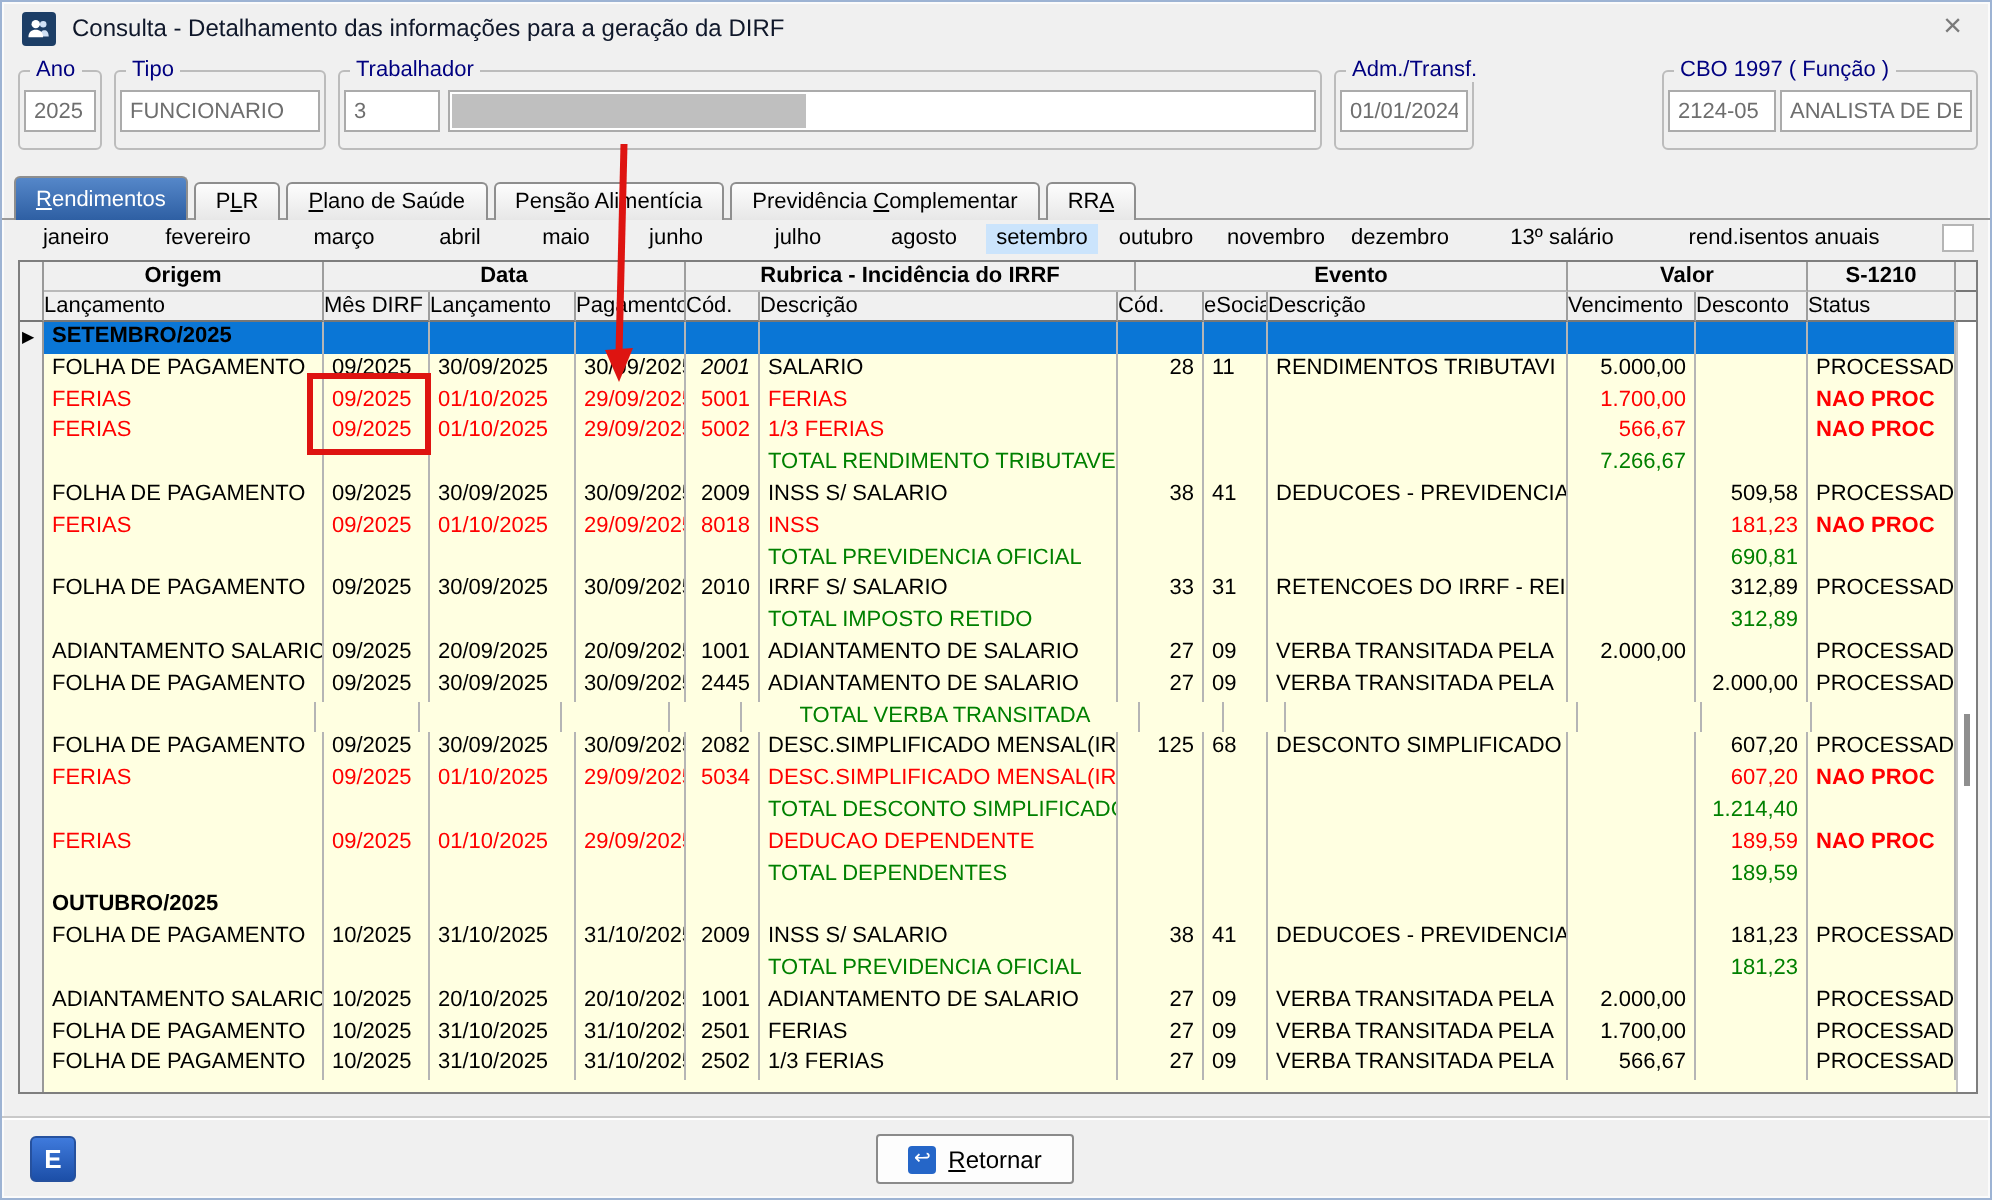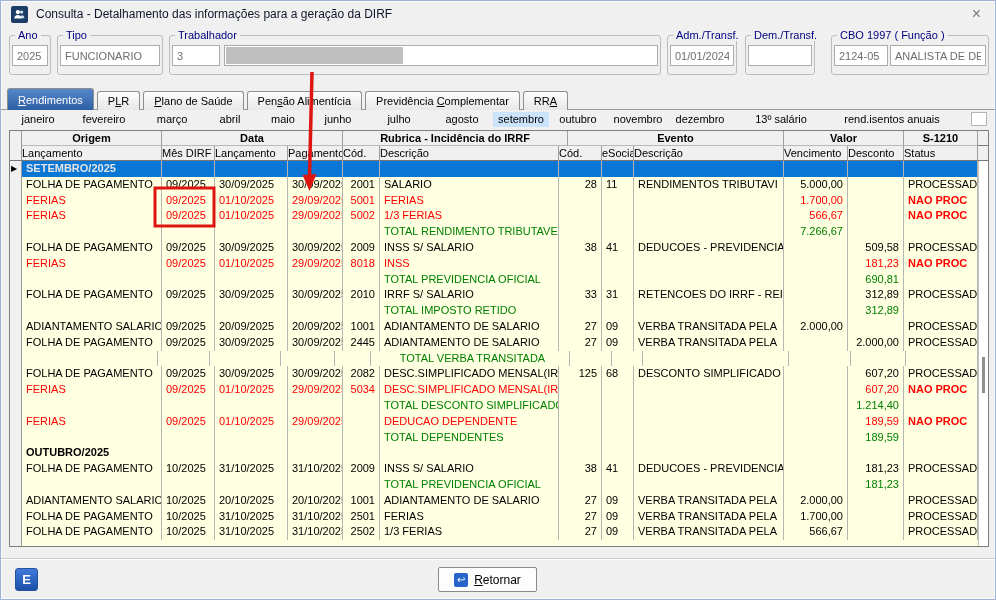--- a/index.html
+++ b/index.html
@@ -40,21 +40,21 @@
   .marker{position:absolute;left:1px;top:3px;font-size:8px;color:#000;}
   .rows{position:absolute;left:12px;top:30px;width:956px;}
   .row{display:flex;height:15.8px;}
   .cell{border-right:1px solid #B5B5B5;font-size:11px;line-height:15.6px;white-space:nowrap;overflow:hidden;}
   .cell.al{padding-left:4px;text-align:left;}
   .cell.ar{padding-right:4px;text-align:right;}
   .row.t-normal{color:#000;}
   .row.t-pending{color:var(--pending_red,#FF0000);}
   .row.t-pending .cell.status{font-weight:bold;}
   .row.t-total{color:var(--total_green,#008000);}
-  .row.t-month{background:var(--group_row,#0A76D6);color:#e5e5e5;font-weight:bold;}
+  .row.t-month{background:var(--group_row,#0A76D6);color:#000000;font-weight:bold;}
   .row.t-label{color:#000;font-weight:bold;}
   .gutter{position:absolute;right:0;top:30px;width:10px;height:385px;background:#FFF;border-left:1px solid #C4C4C4;}
   .thumb{width:3px;height:36px;background:#8F8F8F;margin:196px auto 0;}
   
   .footer{position:absolute;left:0;top:557px;width:100%;height:41px;border-top:1px solid #C9C9C9;box-shadow:inset 0 1px 0 #FFF;}
   .ebtn{position:absolute;left:14px;top:9px;width:23px;height:23px;background:linear-gradient(#3F7ADC,#1C4FA8);
         border:1px solid #26519E;border-radius:3px;color:#FFF;font-weight:bold;font-size:13px;text-align:center;line-height:21px;cursor:pointer;}
   .retbtn{position:absolute;left:437px;top:8px;width:99px;height:25px;background:#FDFDFD;border:1px solid #8A8A8A;border-radius:2px;
           display:flex;align-items:center;justify-content:center;gap:6px;font-size:12px;color:#000;cursor:pointer;}
   .reticon{width:14px;height:14px;background:#2566C8;border-radius:2px;color:#FFF;font-size:10px;line-height:13px;text-align:center;flex:0 0 auto;}
@@ -90,24 +90,20 @@
   </div>
   <div class="gbox" style="left:168px;width:492px;">
     <span class="glabel">Trabalhador</span>
     <input class="ginput" style="left: 2px; width: 48px;" readonly="" value="3">
     <input class="ginput" style="left: 54px; width: 434px;" readonly="" value="">
     <div class="redact" style="left:56px;top:11px;width:177px;height:17px;"></div>
   </div>
   <div class="gbox" style="left:666px;width:70px;">
     <span class="glabel">Adm./Transf.</span>
     <input class="ginput" style="left: 2px; width: 64px;" readonly="" value="01/01/2024">
-  </div>
-  <div class="gbox" style="left:744px;width:70px;">
-    <span class="glabel">Dem./Transf.</span>
-    <input class="ginput" style="left: 2px; width: 64px;" readonly="" value="">
   </div>
   <div class="gbox" style="left:830px;width:158px;">
     <span class="glabel">CBO 1997 ( Função )</span>
     <input class="ginput" style="left: 2px; width: 54px;" readonly="" value="2124-05">
     <input class="ginput" style="left: 58px; width: 96px;" readonly="" value="ANALISTA DE DESE">
   </div>
 
   <div class="tabline"></div>
   <div class="tabbar">
       <div class="tab active"><u>R</u>endimentos</div>
@@ -177,21 +173,21 @@
           <div class="cell al" style="width: 150px;"></div>
           <div class="cell ar" style="width: 64px;"></div>
           <div class="cell ar" style="width: 56px;"></div>
           <div class="cell al" style="width: 74px;"></div>
         </div>
         <div class="row t-normal">
           <div class="cell al" style="width: 140px;">FOLHA DE PAGAMENTO</div>
           <div class="cell al" style="width: 53px;">09/2025</div>
           <div class="cell al" style="width: 73px;">30/09/2025</div>
           <div class="cell al" style="width: 55px;">30/09/2025</div>
-          <div class="cell ar" style="width: 37px;">2001</div>
+          <div class="cell ar" style="width: 37px; font-style: italic;">2001</div>
           <div class="cell al" style="width: 179px;">SALARIO</div>
           <div class="cell ar" style="width: 43px;">28</div>
           <div class="cell al" style="width: 32px;">11</div>
           <div class="cell al" style="width: 150px;">RENDIMENTOS TRIBUTAVI</div>
           <div class="cell ar" style="width: 64px;">5.000,00</div>
           <div class="cell ar" style="width: 56px;"></div>
           <div class="cell al status" style="width: 74px;">PROCESSAD</div>
         </div>
         <div class="row t-pending">
           <div class="cell al" style="width: 140px;">FERIAS</div>

